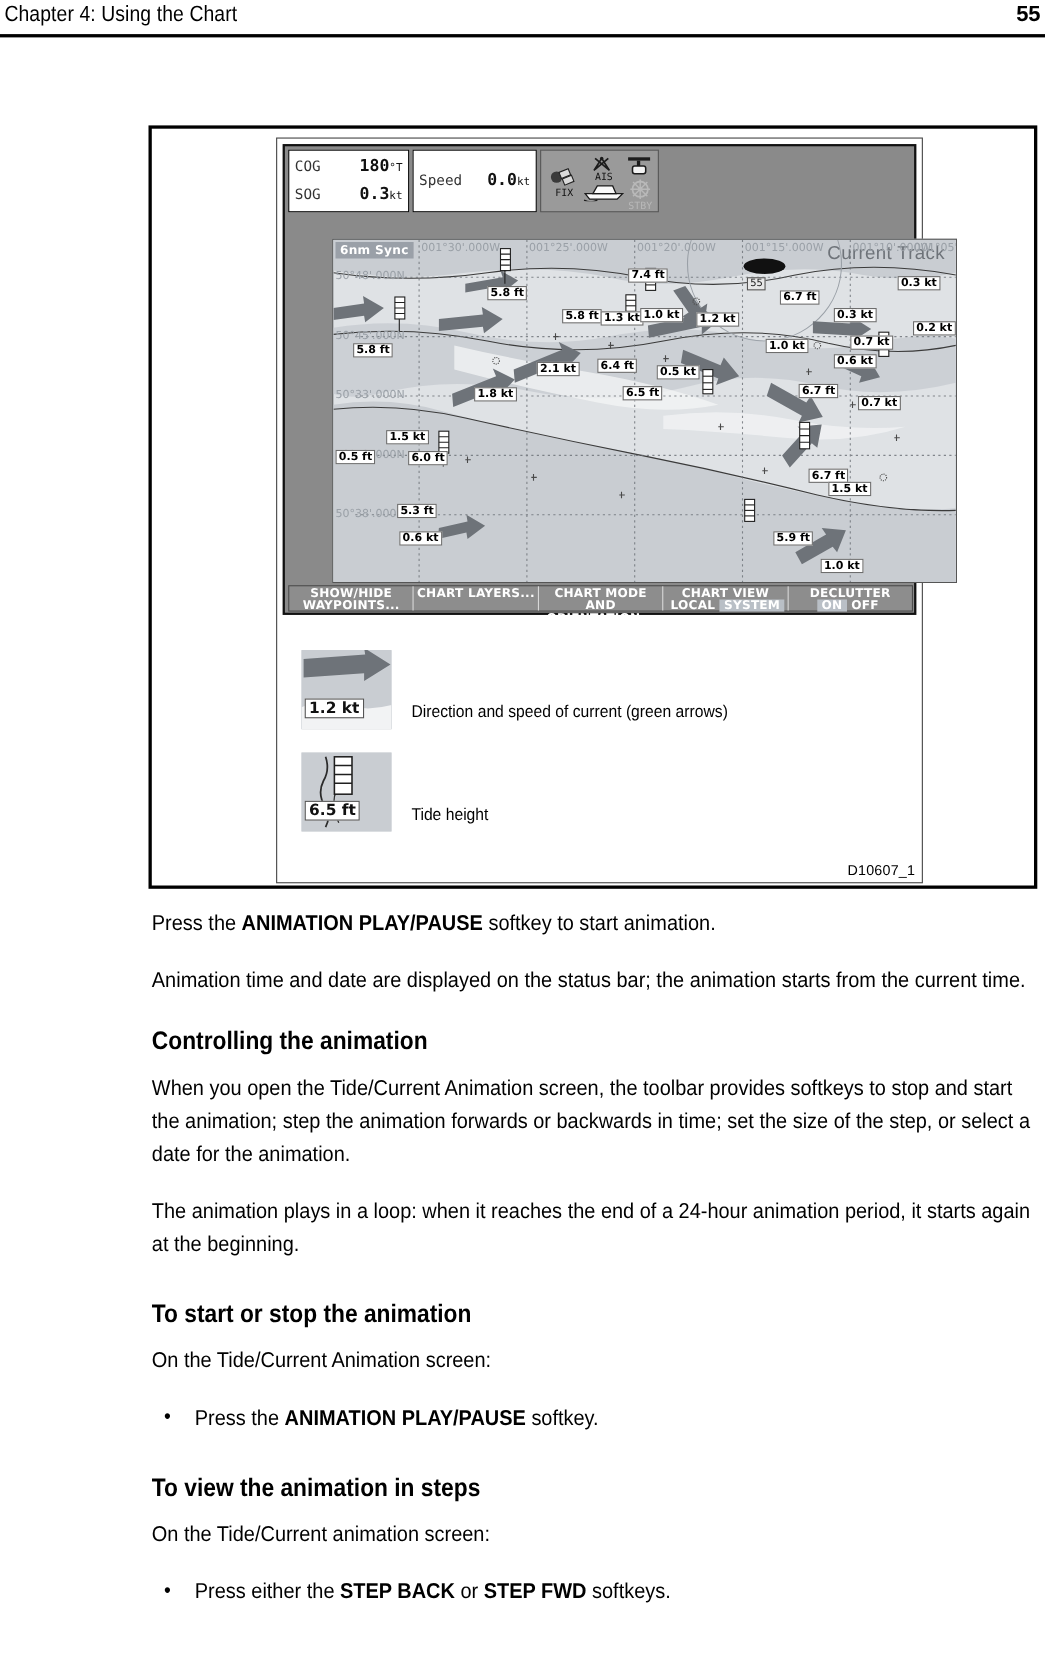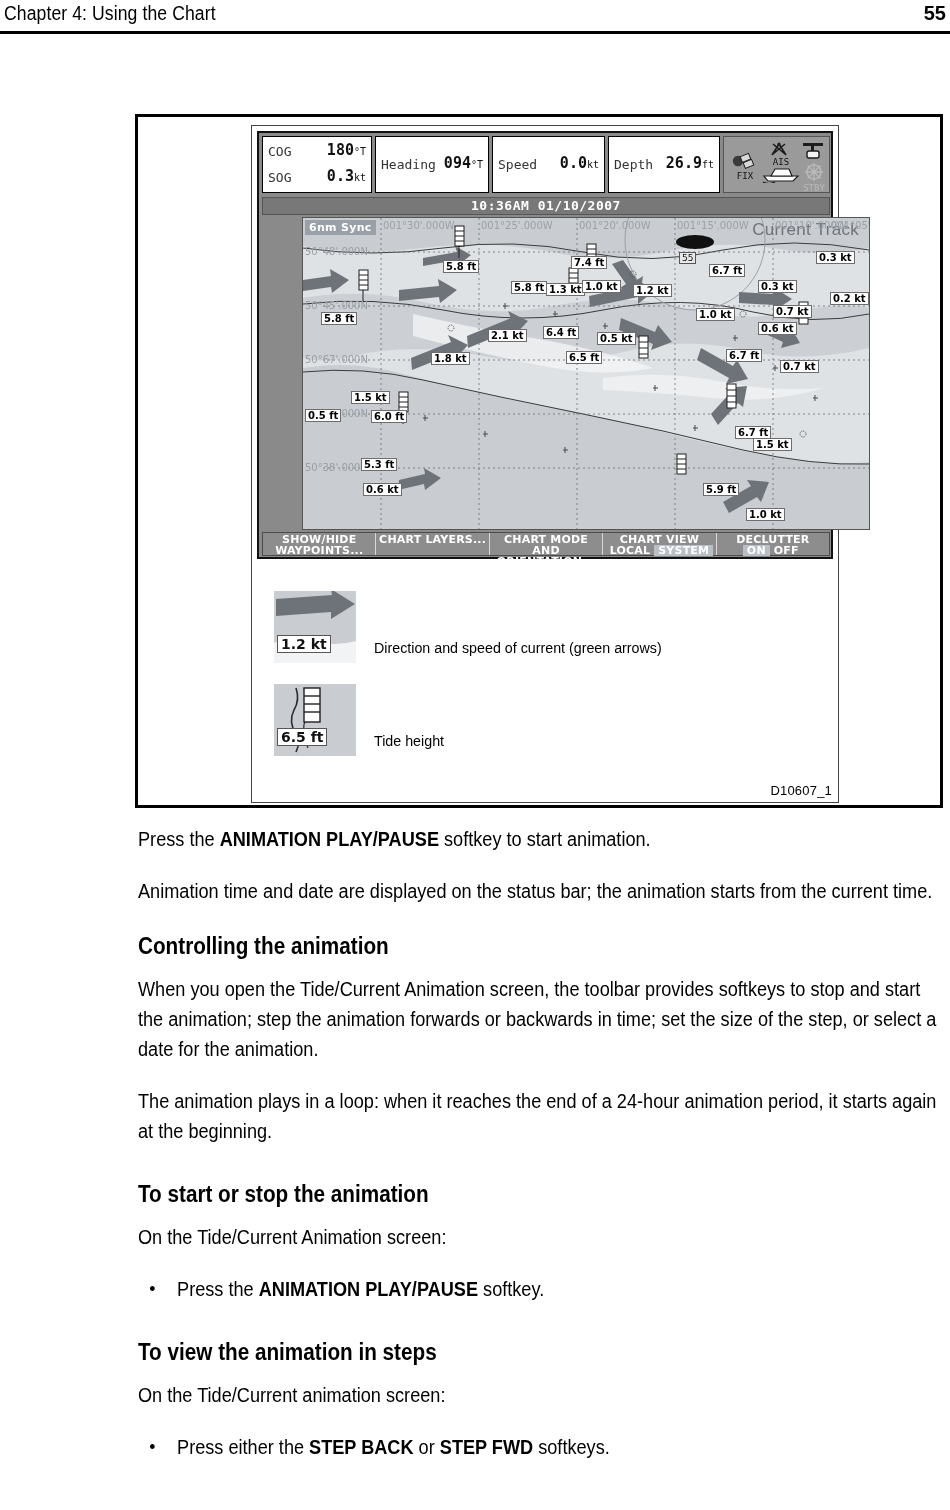--- a/index.html
+++ b/index.html
@@ -240,40 +240,28 @@
           <span class="dlabel row-a" style="top:7px">COG</span>
           <span class="dval row-a" style="top:4px">
             <span>180</span><span class="dunit">°T</span>
           </span>
           <span class="dlabel row-b" style="top:33px">SOG</span>
           <span class="dval row-b" style="top:30px">
             <span>0.3</span><span class="dunit">kt</span>
           </span>
         </div>
 
-        <div class="dcell w2 mid">
-          <span class="dlabel">Heading</span>
-          <span class="dval">
-            <span>094</span><span class="dunit">°T</span>
-          </span>
-        </div>
 
         <div class="dcell w3 mid">
           <span class="dlabel">Speed</span>
           <span class="dval">
             <span>0.0</span><span class="dunit">kt</span>
           </span>
         </div>
 
-        <div class="dcell w4 mid">
-          <span class="dlabel">Depth</span>
-          <span class="dval">
-            <span>26.9</span><span class="dunit">ft</span>
-          </span>
-        </div>
 
         <div class="statuscell">
 
           <span class="sicon" style="left:4px; top:14px; width:34px;">
             <svg width="28" height="20" viewBox="0 0 28 20">
               <circle cx="7" cy="10" r="5.2" fill="#3a3a3a"></circle>
               <rect x="10" y="4" width="9" height="6" fill="#d9d9d9" stroke="#222" transform="rotate(-22 14 7)"></rect>
               <rect x="13" y="10" width="9" height="6" fill="#d9d9d9" stroke="#222" transform="rotate(-22 17 13)"></rect>
             </svg>
             <span>FIX</span>
@@ -307,21 +295,20 @@
             <svg width="26" height="20" viewBox="0 0 26 20">
               <circle cx="13" cy="9" r="7" fill="none" stroke="#b9b9b9" stroke-width="1.6"></circle>
               <circle cx="13" cy="9" r="2.2" fill="#b9b9b9"></circle>
               <path d="M13 0 V18 M4 9 H22 M6.5 2.5 L19.5 15.5 M19.5 2.5 L6.5 15.5" stroke="#b9b9b9" stroke-width="1.3"></path>
             </svg>
             <span>STBY</span>
           </span>
         </div>
       </div>
 
-      <div class="timebar">10:36AM 01/10/2007</div>
 
       <div class="mapwrap">
 
         <svg class="mapsvg" width="566" height="311" viewBox="0 0 566 311">
           <defs>
             <marker id="ar" markerWidth="6" markerHeight="6" refX="1" refY="3" orient="auto">
               <path d="M0,0 L6,3 L0,6 z" fill="#6e7379"></path>
             </marker>
           </defs>
 
@@ -431,28 +418,28 @@
 
         <div class="gridlabel" style="left:80px; top:2px;">001°30'.000W</div>
         <div class="gridlabel" style="left:178px; top:2px;">001°25'.000W</div>
         <div class="gridlabel" style="left:276px; top:2px;">001°20'.000W</div>
         <div class="gridlabel" style="left:374px; top:2px;">001°15'.000W</div>
         <div class="gridlabel" style="left:472px; top:2px;">001°10'.000W</div>
         <div class="gridlabel" style="left:528px; top:2px;">001°05'.000W</div>
 
         <div class="gridlabel" style="left:2px; top:28px;">50°48'.000N</div>
         <div class="gridlabel" style="left:2px; top:82px;">50°45'.000N</div>
-        <div class="gridlabel" style="left:2px; top:136px;">50°67'.000N</div>
+        <div class="gridlabel" style="left:2px; top:136px;">50°33'.000N</div>
         <div class="gridlabel" style="left:2px; top:190px;">50°40'.000N</div>
         <div class="gridlabel" style="left:2px; top:244px;">50°38'.000N</div>
 
         <div class="boatbox" style="left:376px; top:34px;">55</div>
 
         <div id="map-label-layer">
-            <div class="maplabel" style="left: 268px; top: 38px;">7.4 ft</div>
+            <div class="maplabel" style="left: 268px; top: 26px;">7.4 ft</div>
             <div class="maplabel" style="left: 140px; top: 42px;">5.8 ft</div>
             <div class="maplabel" style="left: 208px; top: 63px;">5.8 ft</div>
             <div class="maplabel" style="left: 243px; top: 65px;">1.3 kt</div>
             <div class="maplabel" style="left: 279px; top: 62px;">1.0 kt</div>
             <div class="maplabel" style="left: 330px; top: 66px;">1.2 kt</div>
             <div class="maplabel" style="left: 406px; top: 46px;">6.7 ft</div>
             <div class="maplabel" style="left: 455px; top: 62px;">0.3 kt</div>
             <div class="maplabel" style="left: 513px; top: 33px;">0.3 kt</div>
             <div class="maplabel" style="left: 527px; top: 74px;">0.2 kt</div>
             <div class="maplabel" style="left: 18px; top: 94px;">5.8 ft</div>

